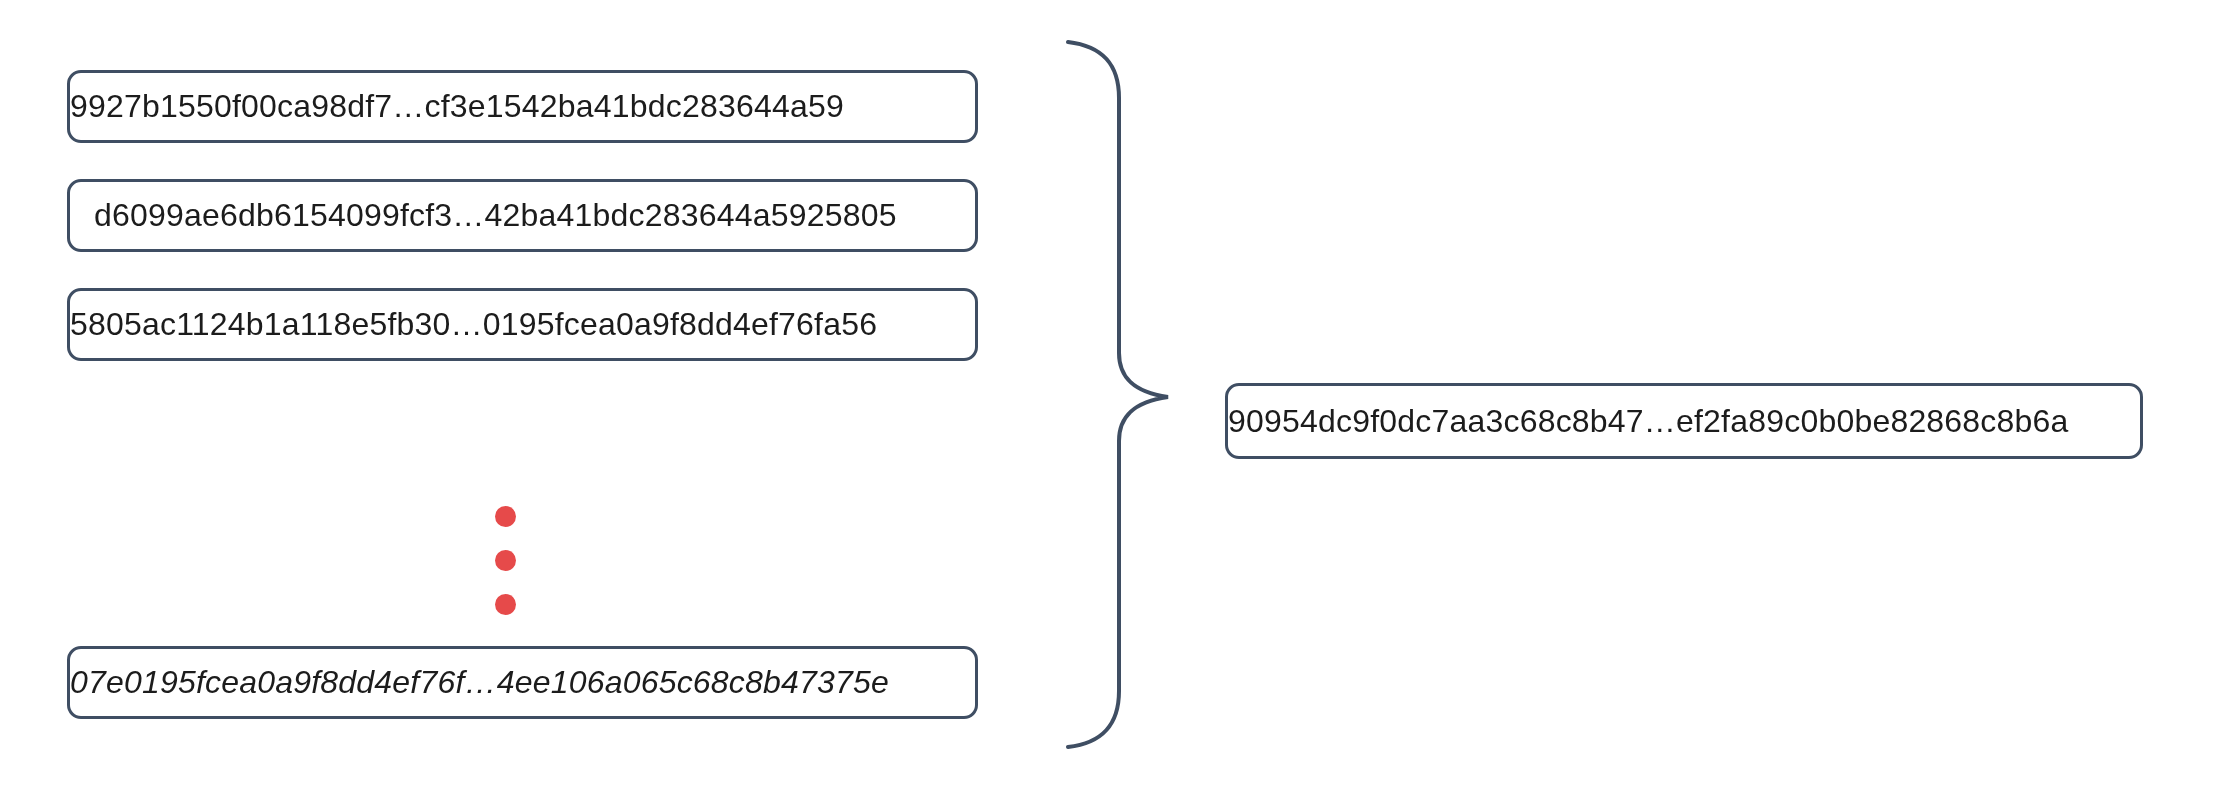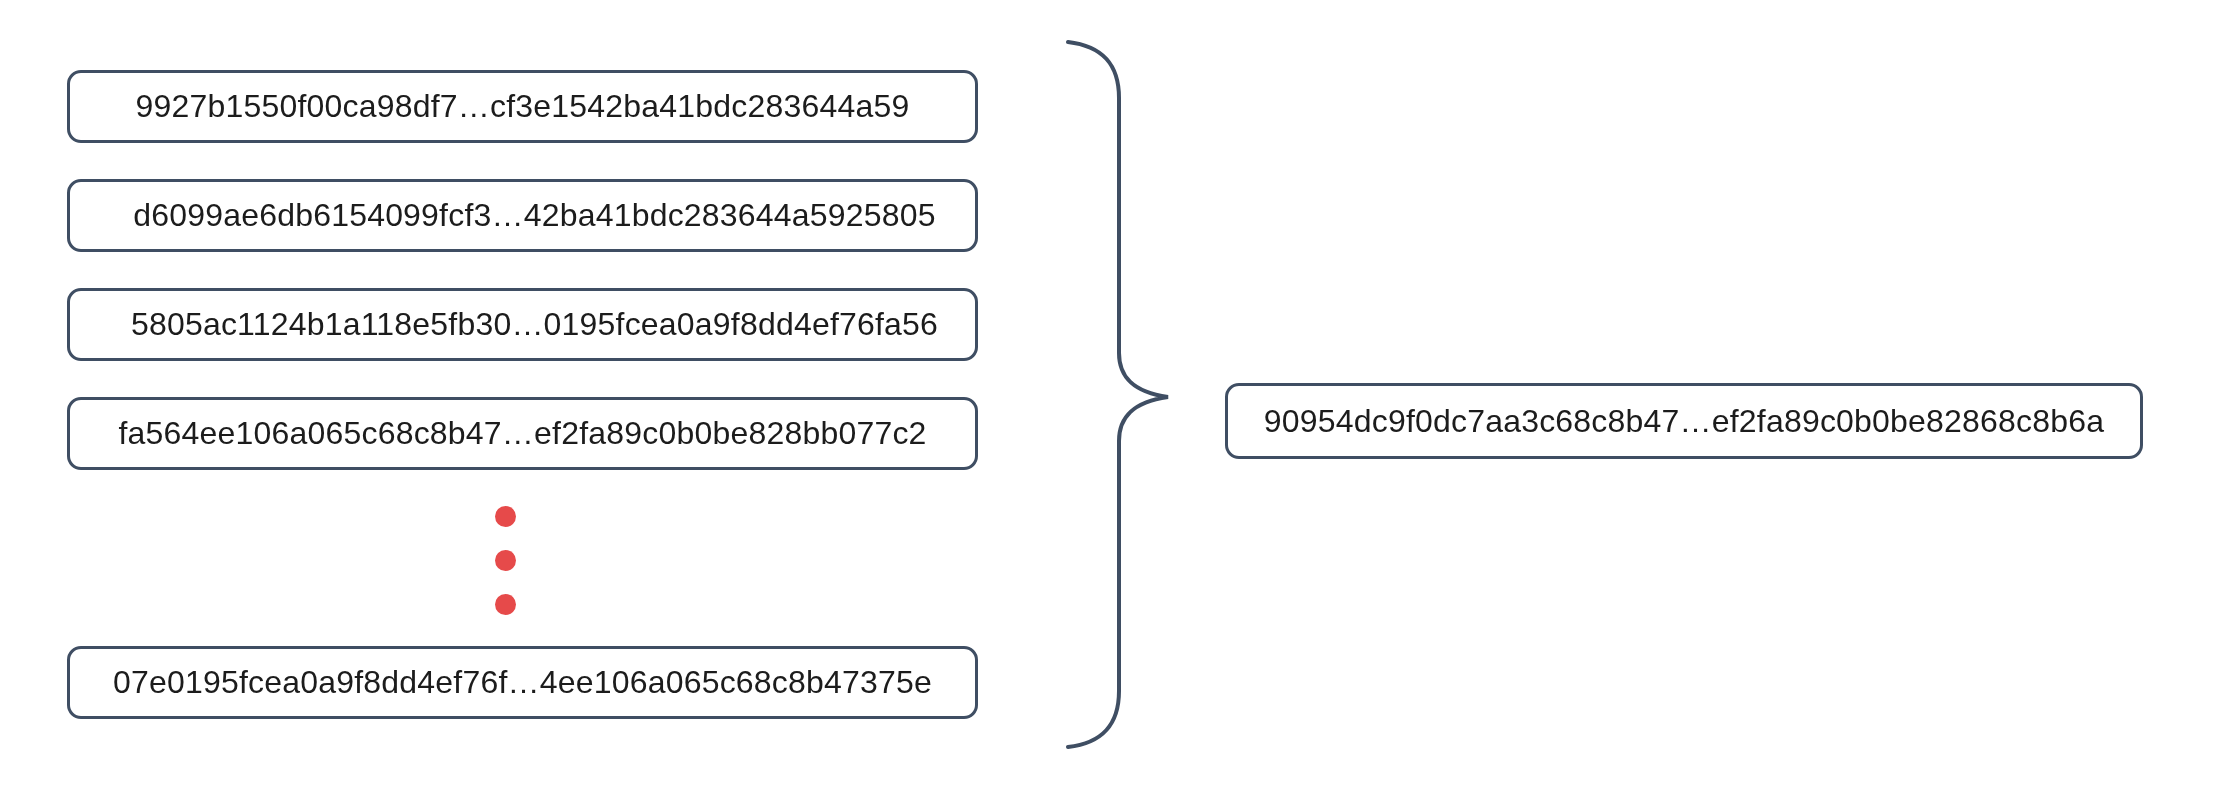--- a/index.html
+++ b/index.html
@@ -18,32 +18,31 @@
     font-family: "Liberation Sans", sans-serif;
     overflow: hidden;
   }
   .hash-box {
     position: absolute;
     border: 3px solid var(--border);
     border-radius: 14px;
     background: var(--background);
     display: flex;
     align-items: center;
-    justify-content: center;
     color: var(--text);
     font-size: 32px;
     letter-spacing: 0.2px;
     white-space: nowrap;
   }
   .left-box { left: 67px; width: 911px; height: 73px; }
   .b1 { top: 70px; }
   .b2 { top: 179px; padding-left: 24px; }
-  .b3 { top: 288px; padding-left: 24px; }
+  .b3 { top: 288px; }
   .b4 { top: 397px; }
-  .b5 { top: 646px; }
+  .b5 { top: 646px; font-style: italic; }
   .result-box { left: 1225px; top: 361px; width: 918px; height: 76px; margin-top: 22px; }
   .dots {
     position: absolute;
     left: 495px;
     top: 506px;
     display: flex;
     flex-direction: column;
     gap: 23px;
     align-items: center;
   }
@@ -72,23 +71,20 @@
   </div>
 
   <div class="hash-box left-box b2">
     <span>d6099ae6db6154099fcf3…42ba41bdc283644a5925805</span>
   </div>
 
   <div class="hash-box left-box b3">
     <span>5805ac1124b1a118e5fb30…0195fcea0a9f8dd4ef76fa56</span>
   </div>
 
-  <div class="hash-box left-box b4">
-    <span>fa564ee106a065c68c8b47…ef2fa89c0b0be828bb077c2</span>
-  </div>
 
   <div class="dots">
     <span class="dot"></span>
     <span class="dot"></span>
     <span class="dot"></span>
   </div>
 
   <div class="hash-box left-box b5">
     <span>07e0195fcea0a9f8dd4ef76f…4ee106a065c68c8b47375e</span>
   </div>

